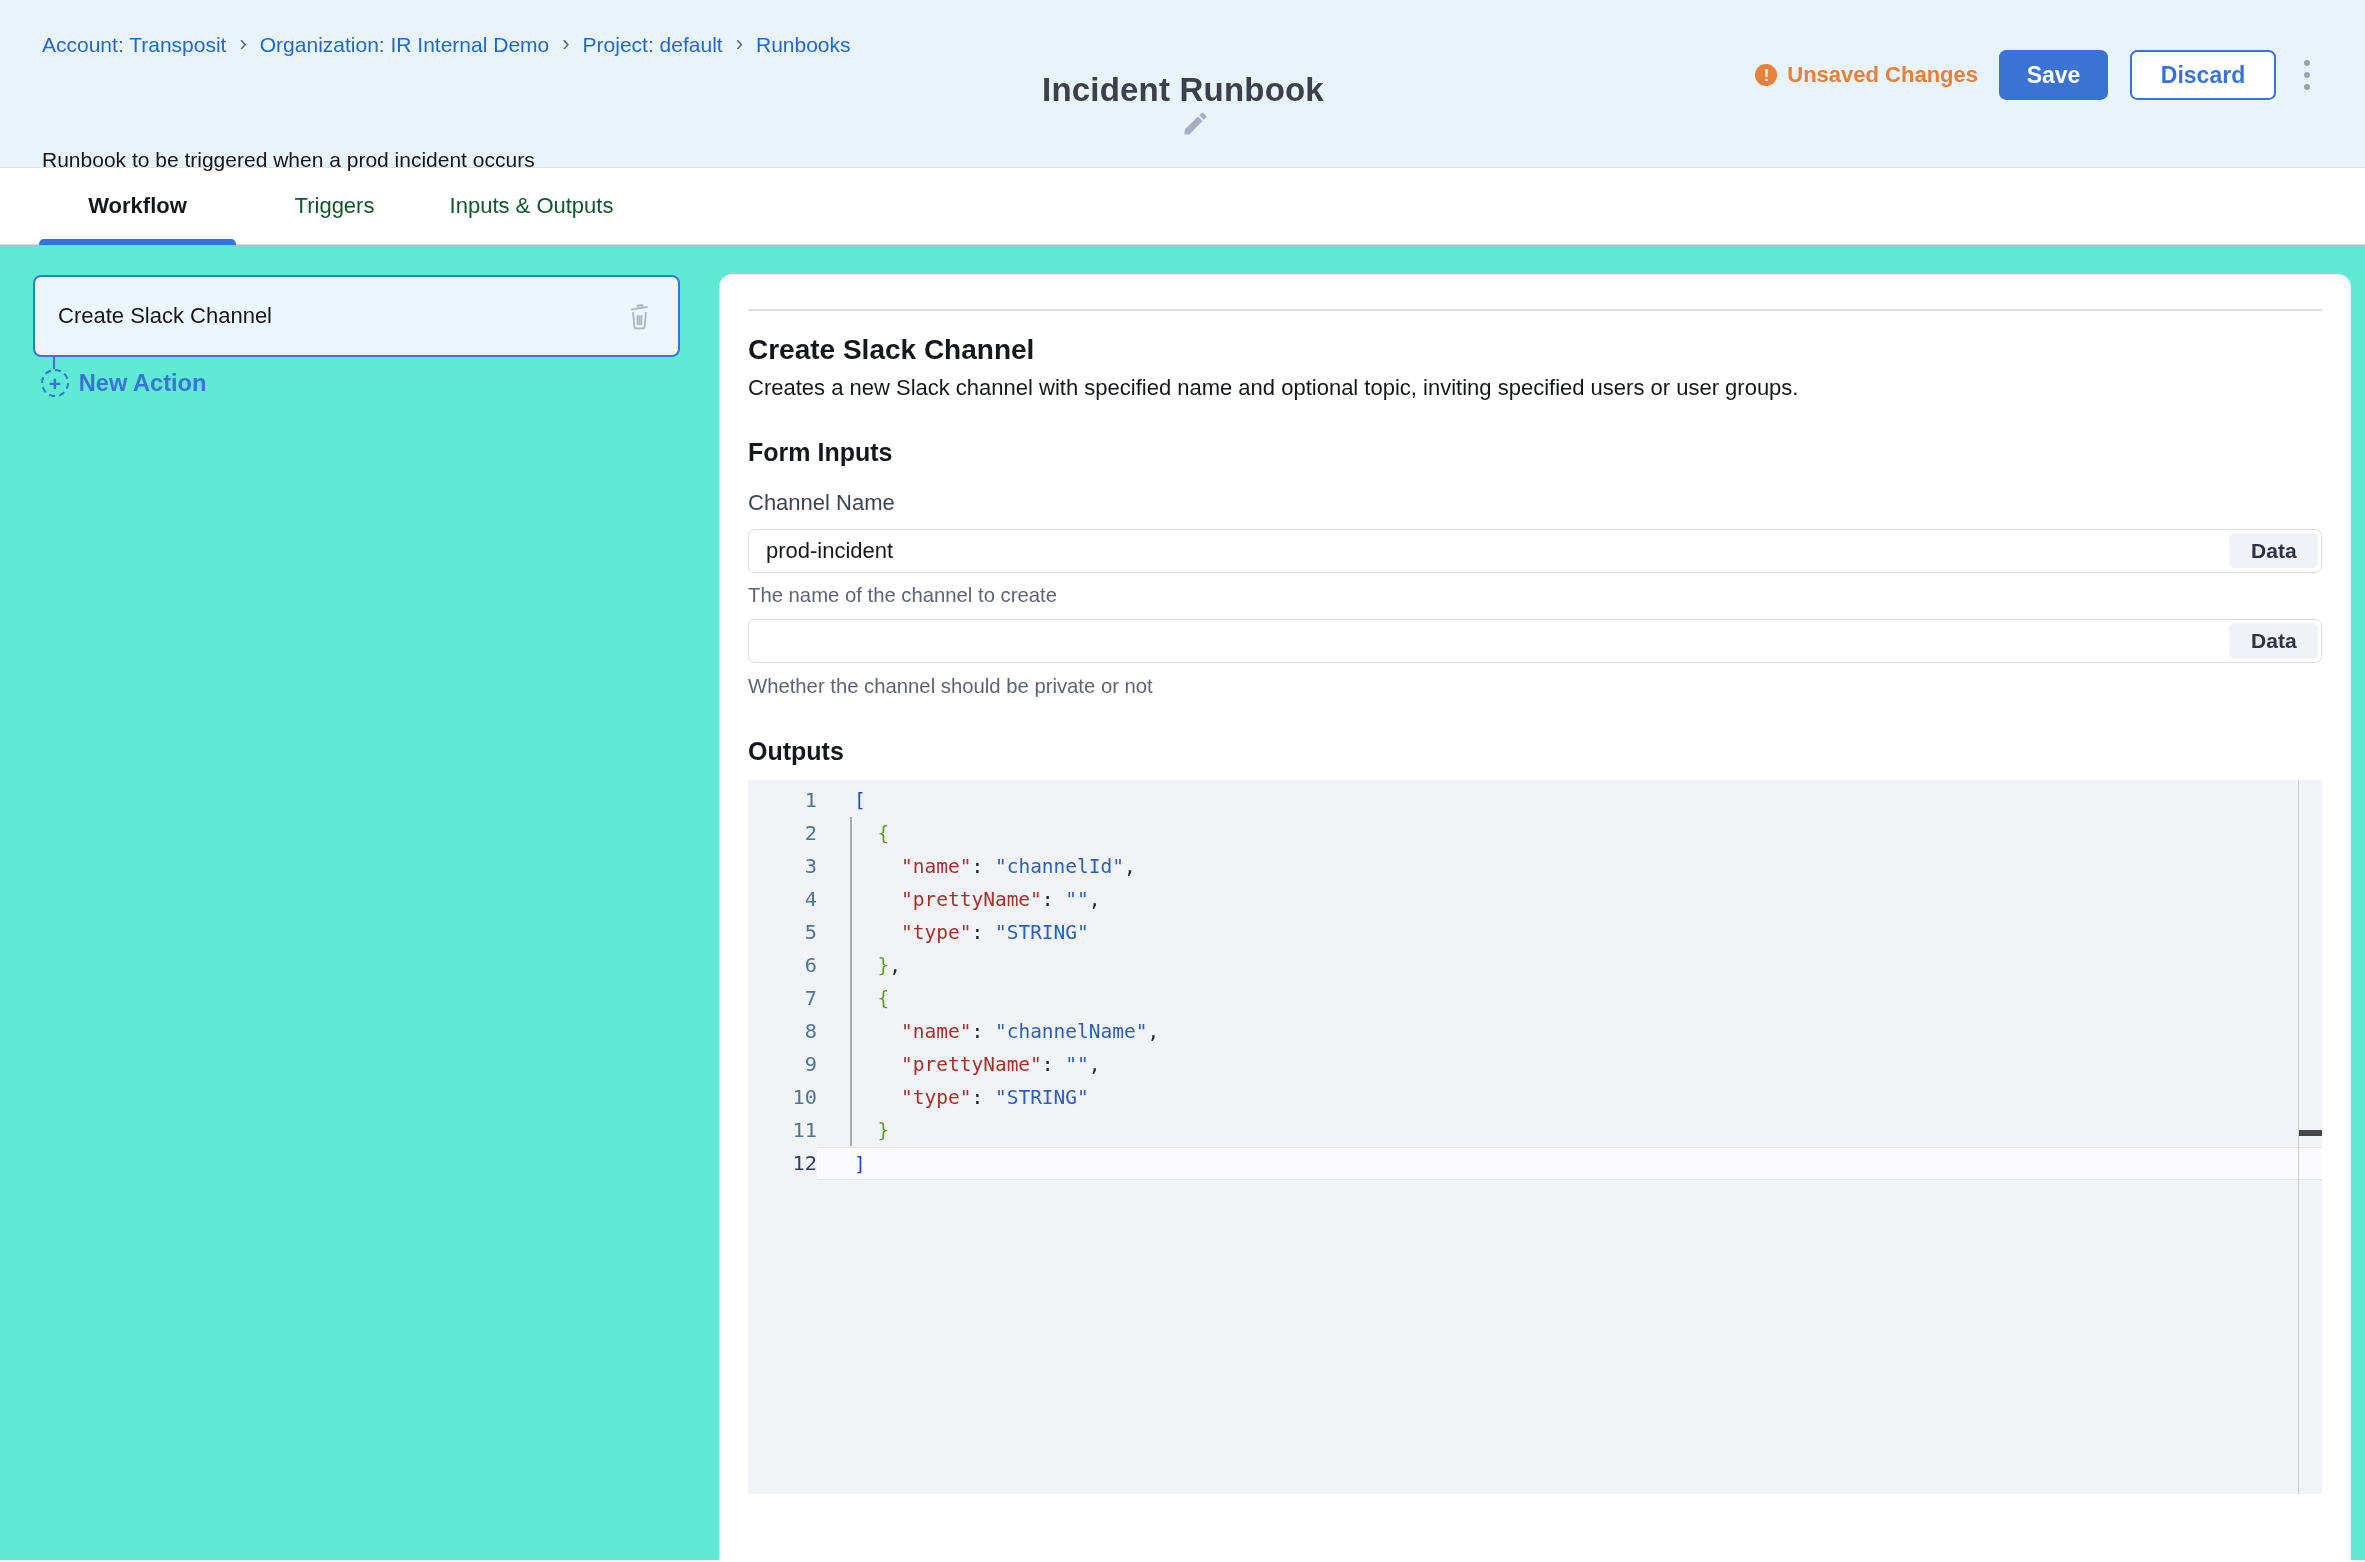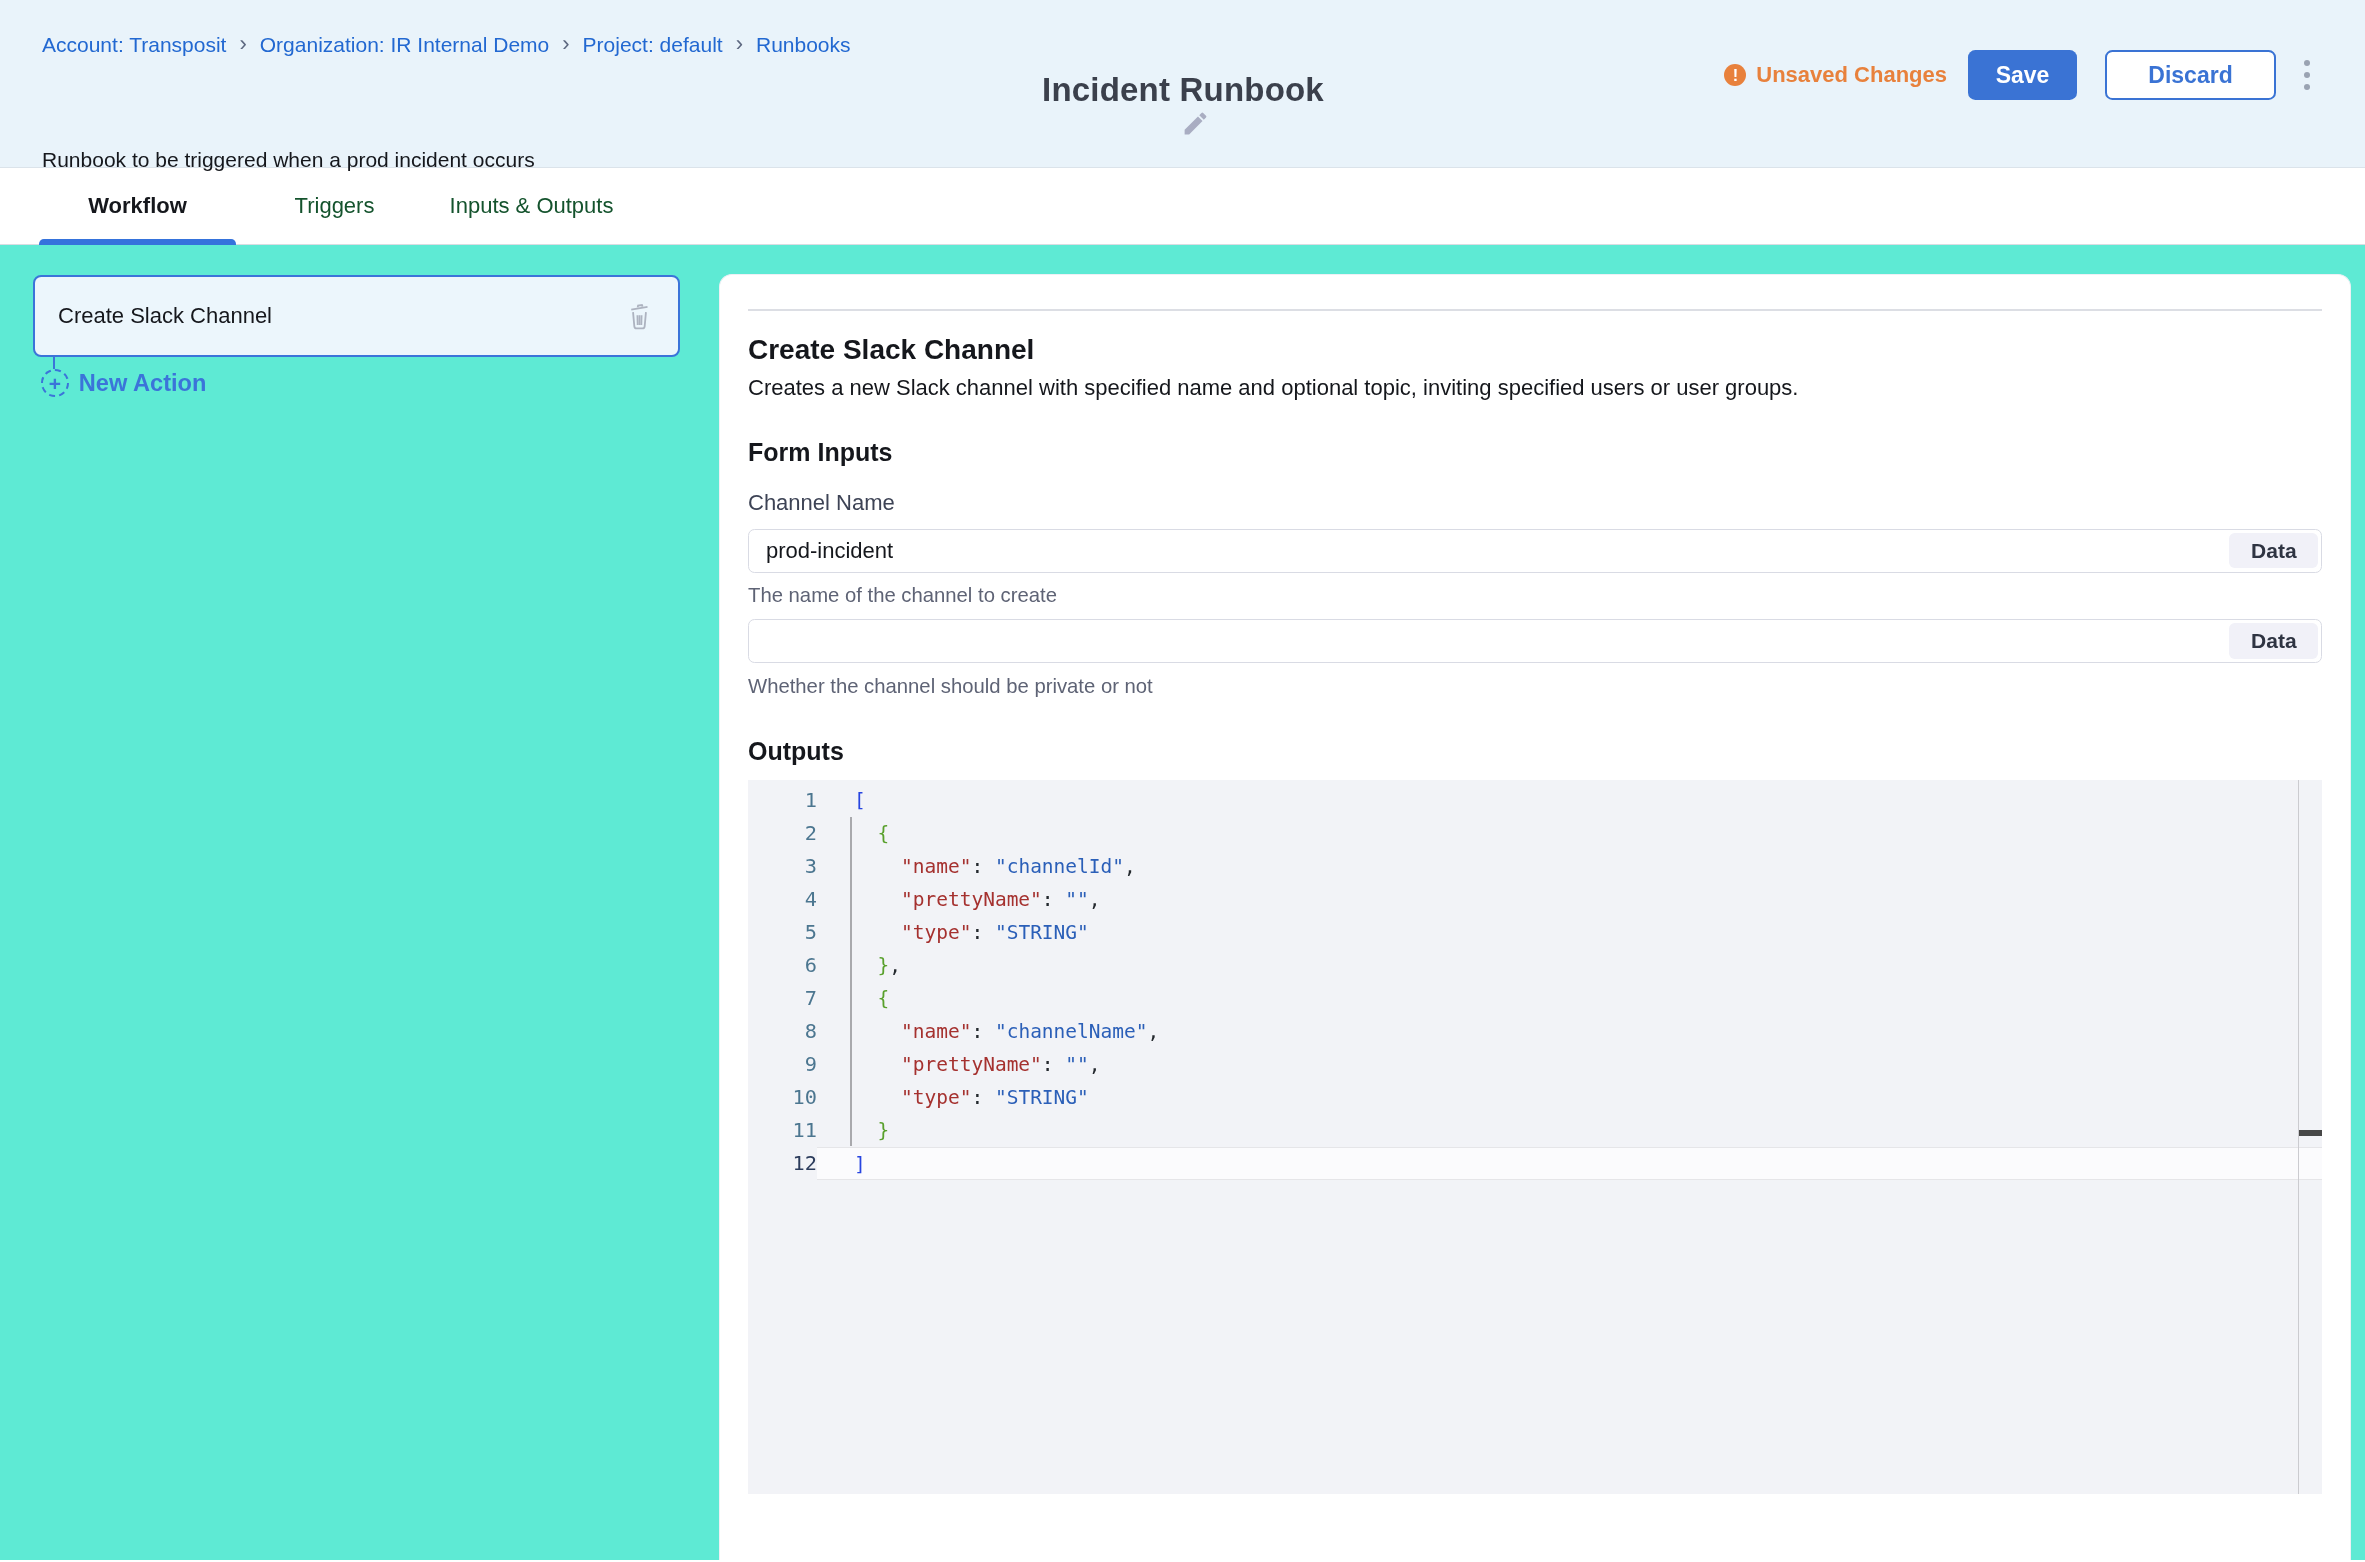--- a/index.html
+++ b/index.html
@@ -16,22 +16,22 @@
   .page-title { font-size:33px; font-weight:bold; color:#3b404c; letter-spacing:0.2px; }
   .pencil { width:29px; height:29px; margin-left:24.4px; color:#a9adc2; cursor:pointer; }
   .subtitle { margin-top:9.8px; font-size:21px; color:#15171c; }
   .header-right { position:absolute; right:41px; top:50px; display:flex; align-items:center; }
   .unsaved { display:flex; align-items:center; gap:9.8px; margin-right:21px; }
   .unsaved-icon { width:22px; height:22px; border-radius:50%; background:#e8813c; color:#fff;
     font-size:16.3px; font-weight:bold; display:flex; align-items:center; justify-content:center; }
   .unsaved-label { color:#e8813c; font-size:22px; font-weight:600; }
   .btn { height:50px; border-radius:7.3px; font-size:23px; font-weight:bold; cursor:pointer;
     display:flex; align-items:center; justify-content:center; }
-  .btn-save { width:109px; background:#3a73d4; color:#ffffff; border:none; margin-right:28px; }
-  .btn-discard { width:171px; background:#ffffff; color:#3a73d4; border:2px solid #3a73d4; }
+  .btn-save { width:109px; background:#3a73d4; color:#ffffff; border:none; margin-right:22px; }
+  .btn-discard { width:146px; background:#ffffff; color:#3a73d4; border:2px solid #3a73d4; }
   .kebab { width:36px; height:50px; margin-left:13px; display:flex; flex-direction:column;
     align-items:center; justify-content:center; gap:5.7px; cursor:pointer; }
   .kebab .dot { width:6.5px; height:6.5px; border-radius:50%; background:#9aa3b2; }
 
   
   .tabbar { height:77px; background:#ffffff; border-bottom:1.6px solid #d9dce2;
     display:flex; padding-left:39px; }
   .tab { width:197px; display:flex; align-items:center; justify-content:center;
     font-size:22px; color:#14532d; position:relative; cursor:pointer; }
   .tab.active { font-weight:bold; color:#15171c; }

